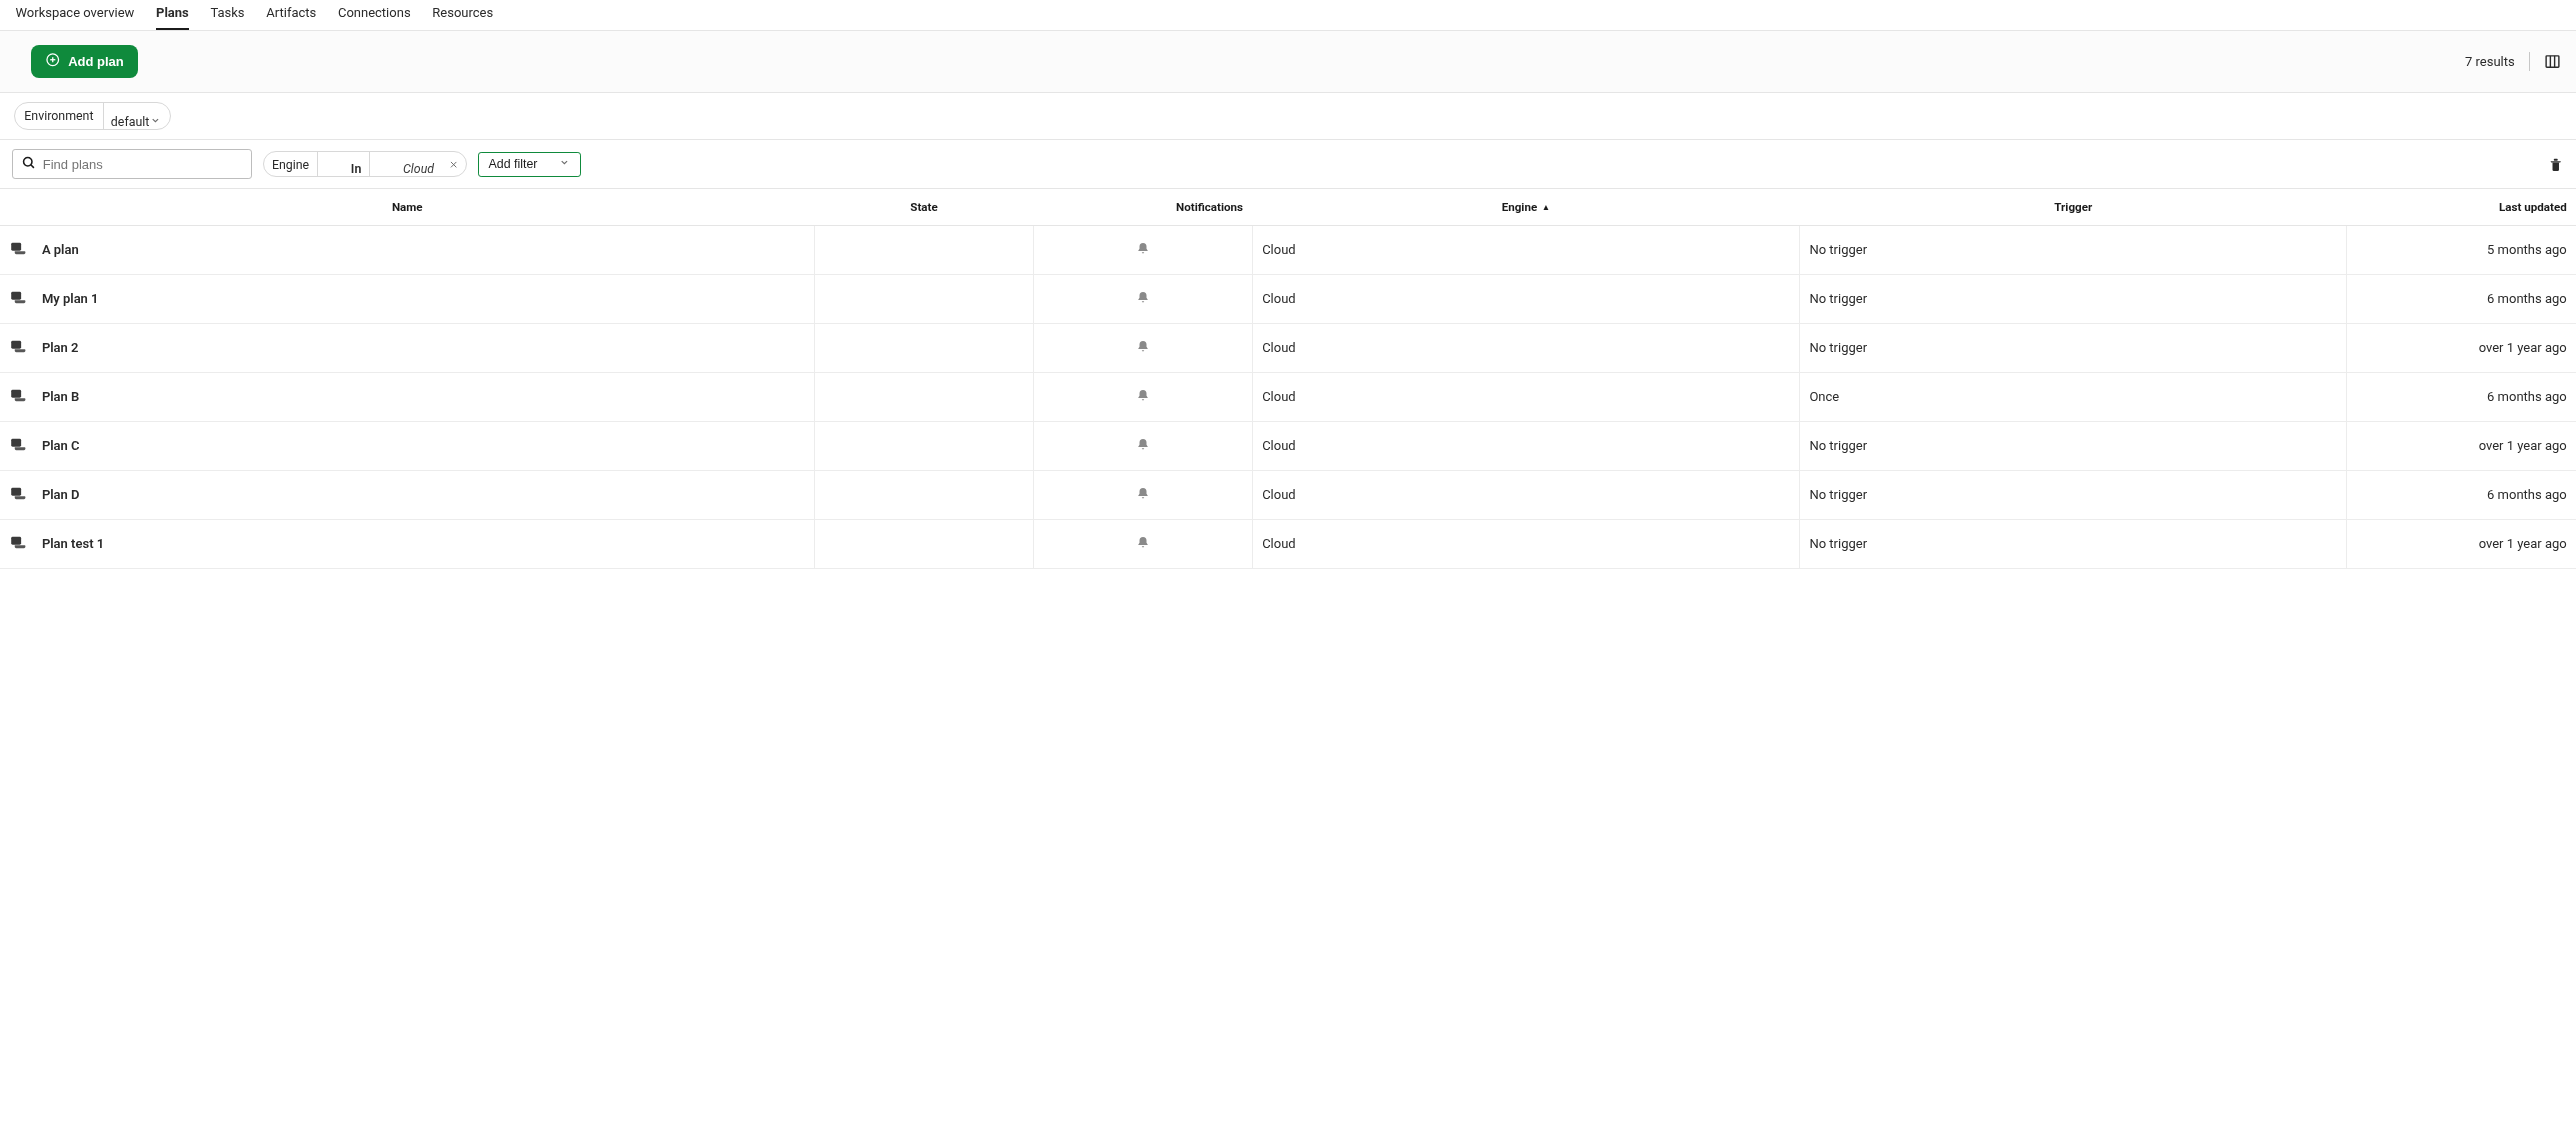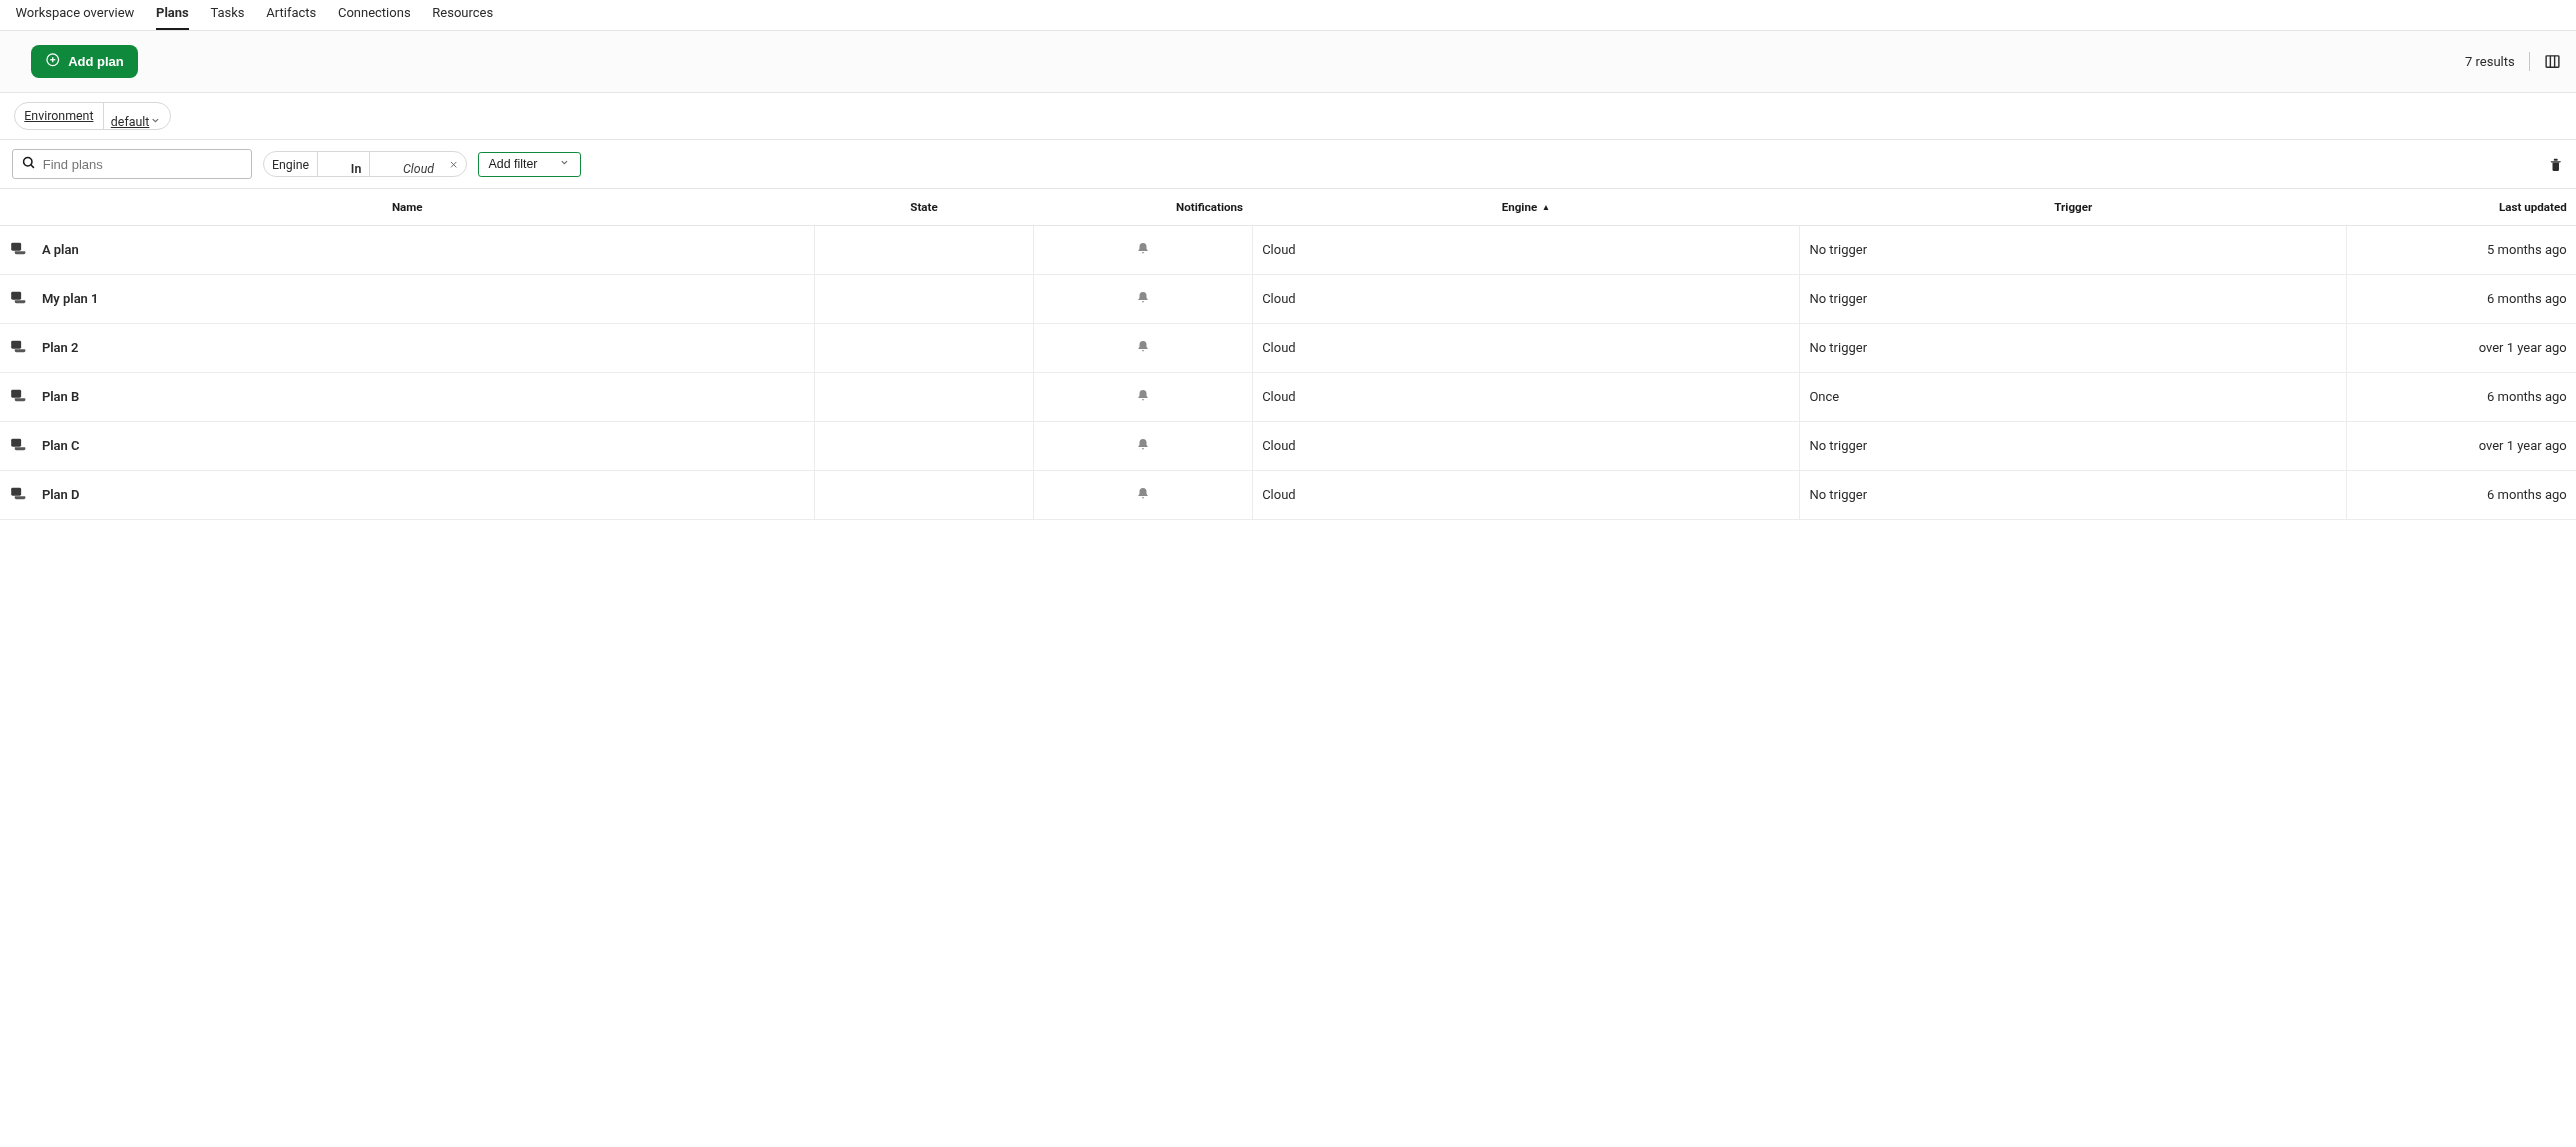--- a/index.html
+++ b/index.html
@@ -73,21 +73,21 @@
     display: inline-flex;
     align-items: center;
     border: 0.8px solid #d8d8d8;
     border-radius: 773px;
     height: 28px;
     overflow: hidden;
     font-size: 12.4px;
     color: #2b2b2b;
     cursor: pointer;
   }
-  .pill > span { padding: 0 9.3px; text-decoration: underline; }
+  .pill > span { padding: 0 9.3px; }
   .pill .sep { border-left: 0.8px solid #d8d8d8; height: 100%; display: inline-flex; align-items: flex-end; gap: 1px; padding-left: 7px; }
   .chev { color: #6b6b6b; }
 
   
   .filterbar {
     display: flex;
     align-items: center;
     gap: 10.8px;
     padding: 9.3px 12.4px;
     border-bottom: 0.8px solid #e5e5e5;
@@ -449,15 +449,40 @@
           <path d="M12 2a6 6 0 0 0-6 6v4l-2 3v1h16v-1l-2-3V8a6 6 0 0 0-6-6z"></path>
           <path d="M10 18a2 2 0 0 0 4 0z"></path>
         </svg>
       </span>
     </td>
     <td>Cloud</td>
     <td>No trigger</td>
     <td>6 months ago</td>
   </tr>
 
+  <tr>
+    <td>
+      <div class="namecell">
+        <span class="plan-icon">
+          <svg width="18.6" height="17" viewBox="0 0 24 24" fill="currentColor">
+            <rect x="2" y="4" width="14" height="11" rx="2"></rect>
+            <path d="M7 16h14a1 1 0 0 1 1 1v1a2 2 0 0 1-2 2H9a2 2 0 0 1-2-2z" opacity="0.85"></path>
+          </svg>
+        </span>
+        <span>Plan test 1</span>
+      </div>
+    </td>
+    <td></td>
+    <td class="center">
+      <span class="bell">
+        <svg width="14" height="15.5" viewBox="0 0 24 24" fill="currentColor">
+          <path d="M12 2a6 6 0 0 0-6 6v4l-2 3v1h16v-1l-2-3V8a6 6 0 0 0-6-6z"></path>
+          <path d="M10 18a2 2 0 0 0 4 0z"></path>
+        </svg>
+      </span>
+    </td>
+    <td>Cloud</td>
+    <td>No trigger</td>
+    <td>over 1 year ago</td>
+  </tr>
 </tbody>
 </table>
 
 
 </body></html>

